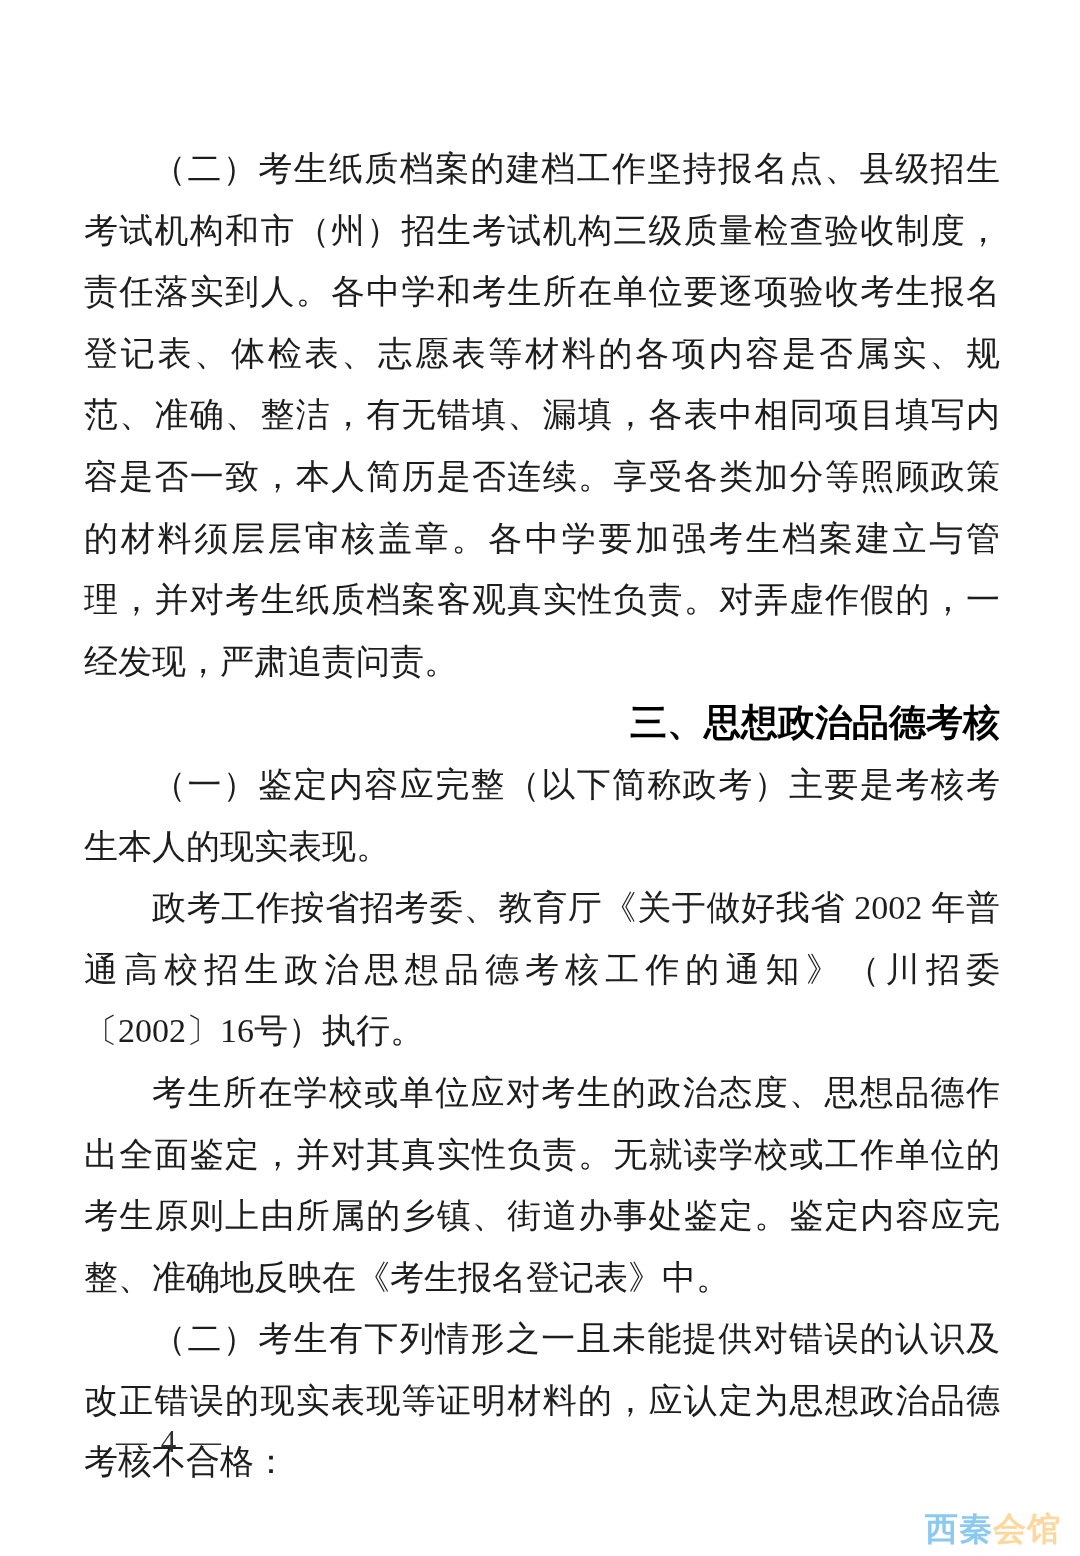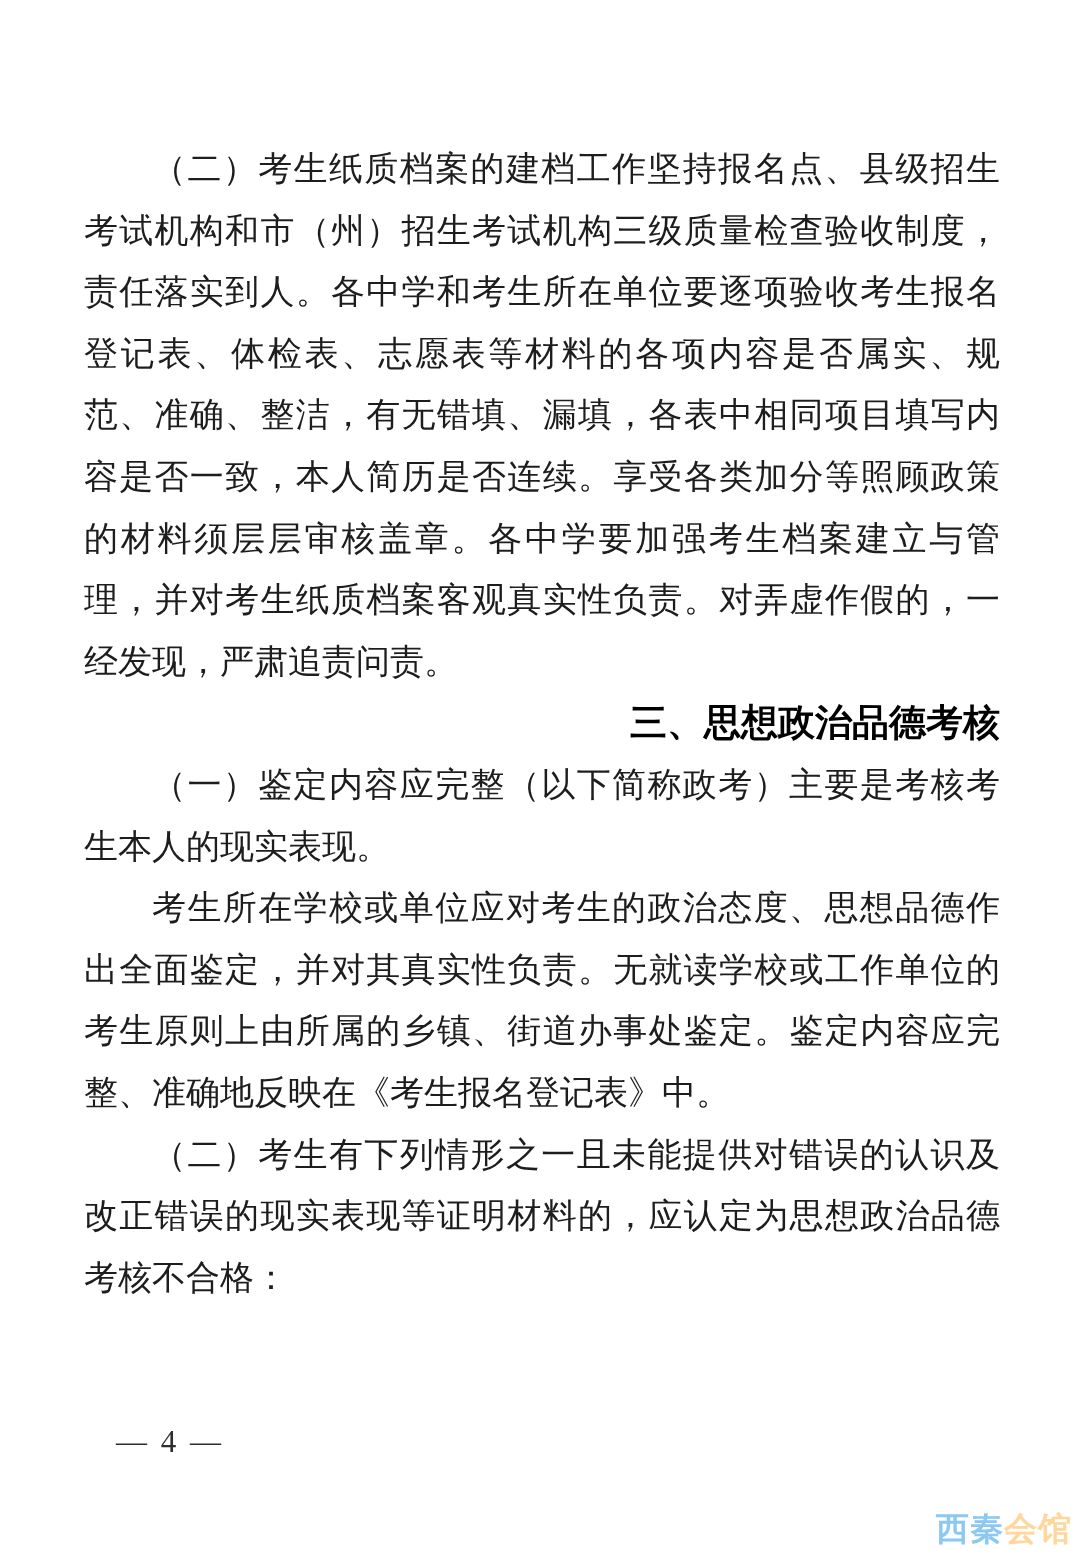--- a/index.html
+++ b/index.html
@@ -42,41 +42,42 @@
     position: absolute;
     left: 116px;
     top: 1424px;
     font-size: 31px;
     color: #2e2e2e;
     letter-spacing: 3px;
     font-family: "Liberation Serif", "DejaVu Serif", serif;
   }
   .watermark {
     position: absolute;
-    right: 8px;
+    right: 19px;
     bottom: 4px;
     font-size: 33px;
     font-weight: bold;
     letter-spacing: 1px;
     font-family: "Liberation Sans", "DejaVu Sans", sans-serif;
     white-space: nowrap;
   }
 </style>
 </head>
 <body>
 
 <div class="page">
 
   <div class="content">
     <p class="para">（二）考生纸质档案的建档工作坚持报名点、县级招生考试机构和市（州）招生考试机构三级质量检查验收制度，责任落实到人。各中学和考生所在单位要逐项验收考生报名登记表、体检表、志愿表等材料的各项内容是否属实、规范、准确、整洁，有无错填、漏填，各表中相同项目填写内容是否一致，本人简历是否连续。享受各类加分等照顾政策的材料须层层审核盖章。各中学要加强考生档案建立与管理，并对考生纸质档案客观真实性负责。对弄虚作假的，一经发现，严肃追责问责。</p>
 
     <h2 class="heading">三、思想政治品德考核</h2>
 
     <p class="para">（一）鉴定内容应完整（以下简称政考）主要是考核考生本人的现实表现。</p>
 
+    <p class="para">政考工作按省招考委、教育厅《关于做好我省 2002 年普通高校招生政治思想品德考核工作的通知》（川招委〔2002〕16号）执行。</p>
 
     <p class="para">考生所在学校或单位应对考生的政治态度、思想品德作出全面鉴定，并对其真实性负责。无就读学校或工作单位的考生原则上由所属的乡镇、街道办事处鉴定。鉴定内容应完整、准确地反映在《考生报名登记表》中。</p>
 
     <p class="para">（二）考生有下列情形之一且未能提供对错误的认识及改正错误的现实表现等证明材料的，应认定为思想政治品德考核不合格：</p>
   </div>
 
   <div class="footer">— 4 —</div>
 
   <div class="watermark">
     <span style="color: rgb(139, 201, 240);">西秦</span><span style="color: rgb(254, 215, 156);">会馆</span>

